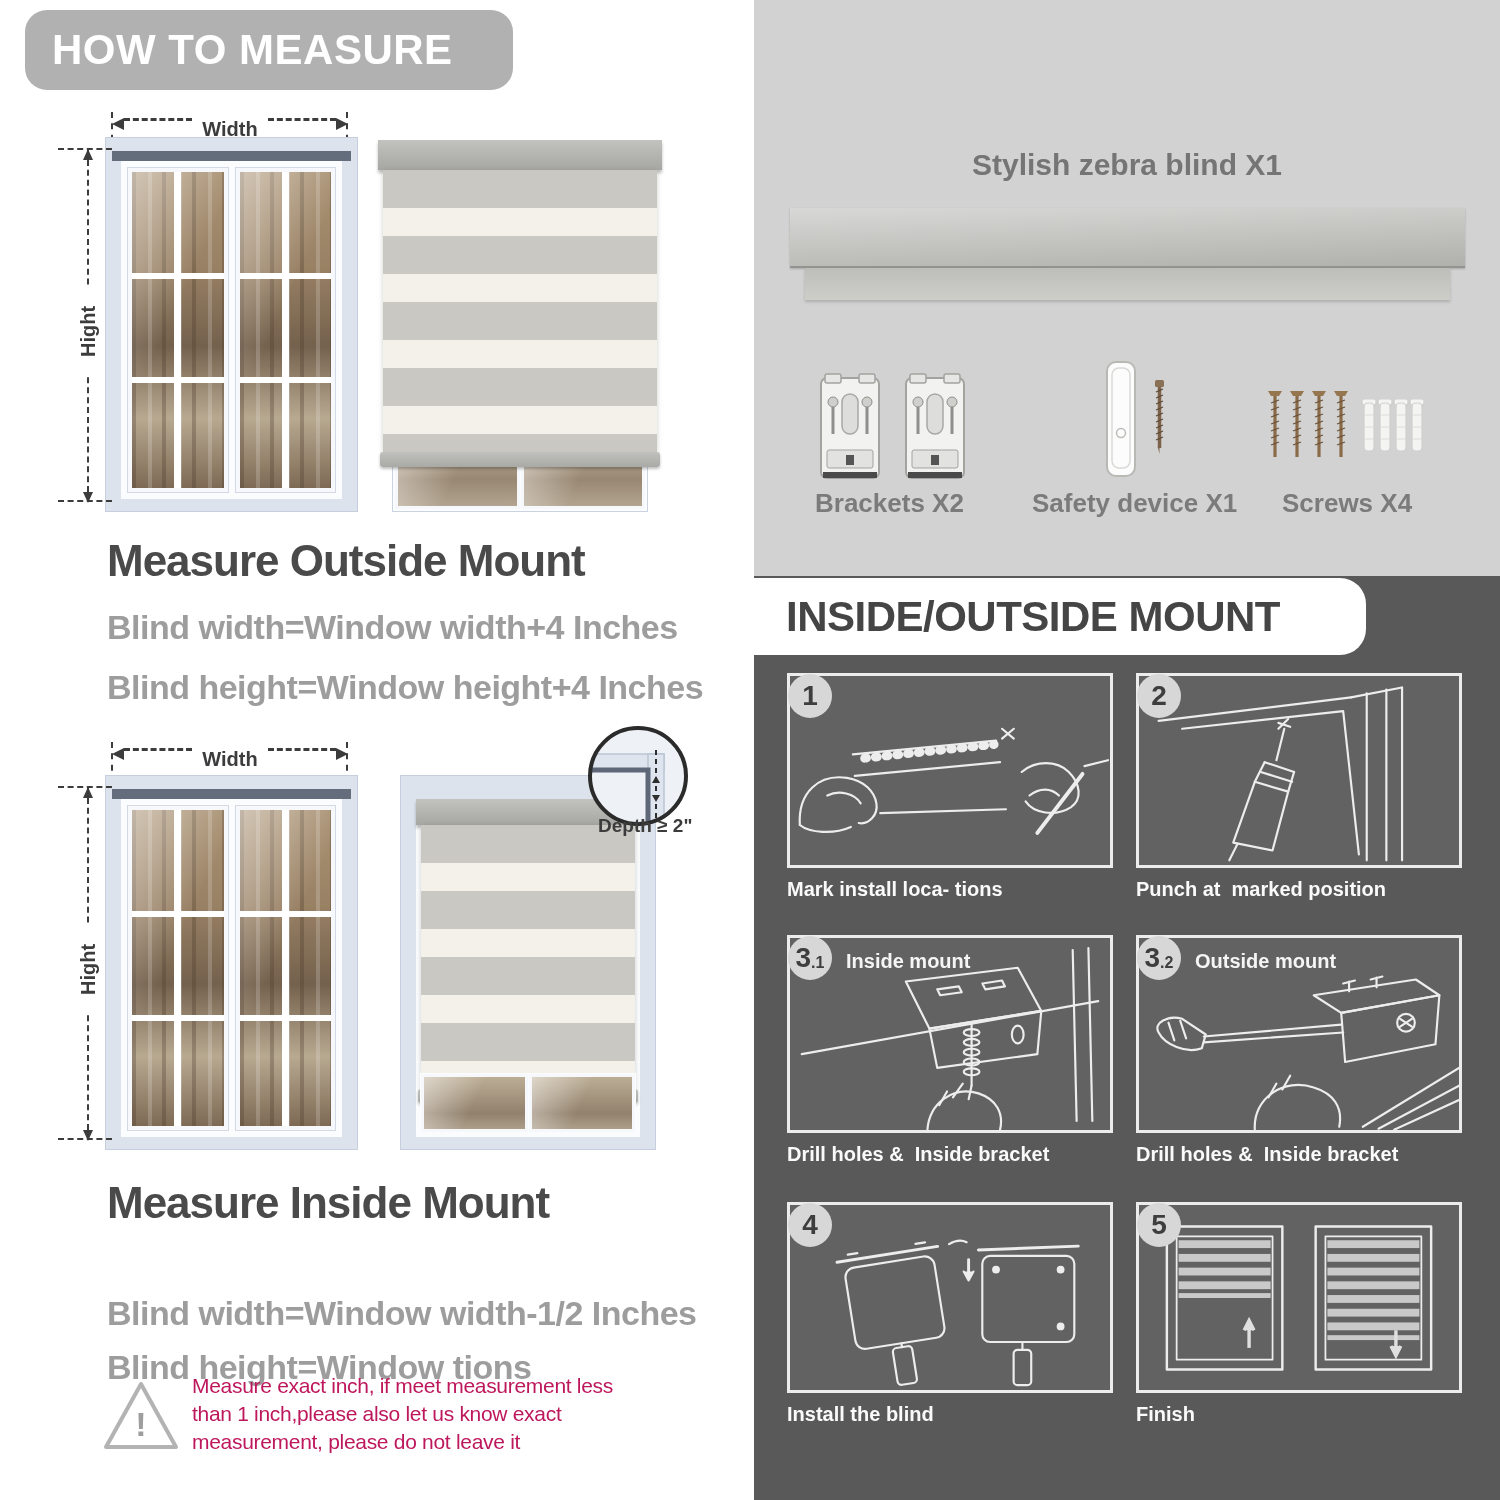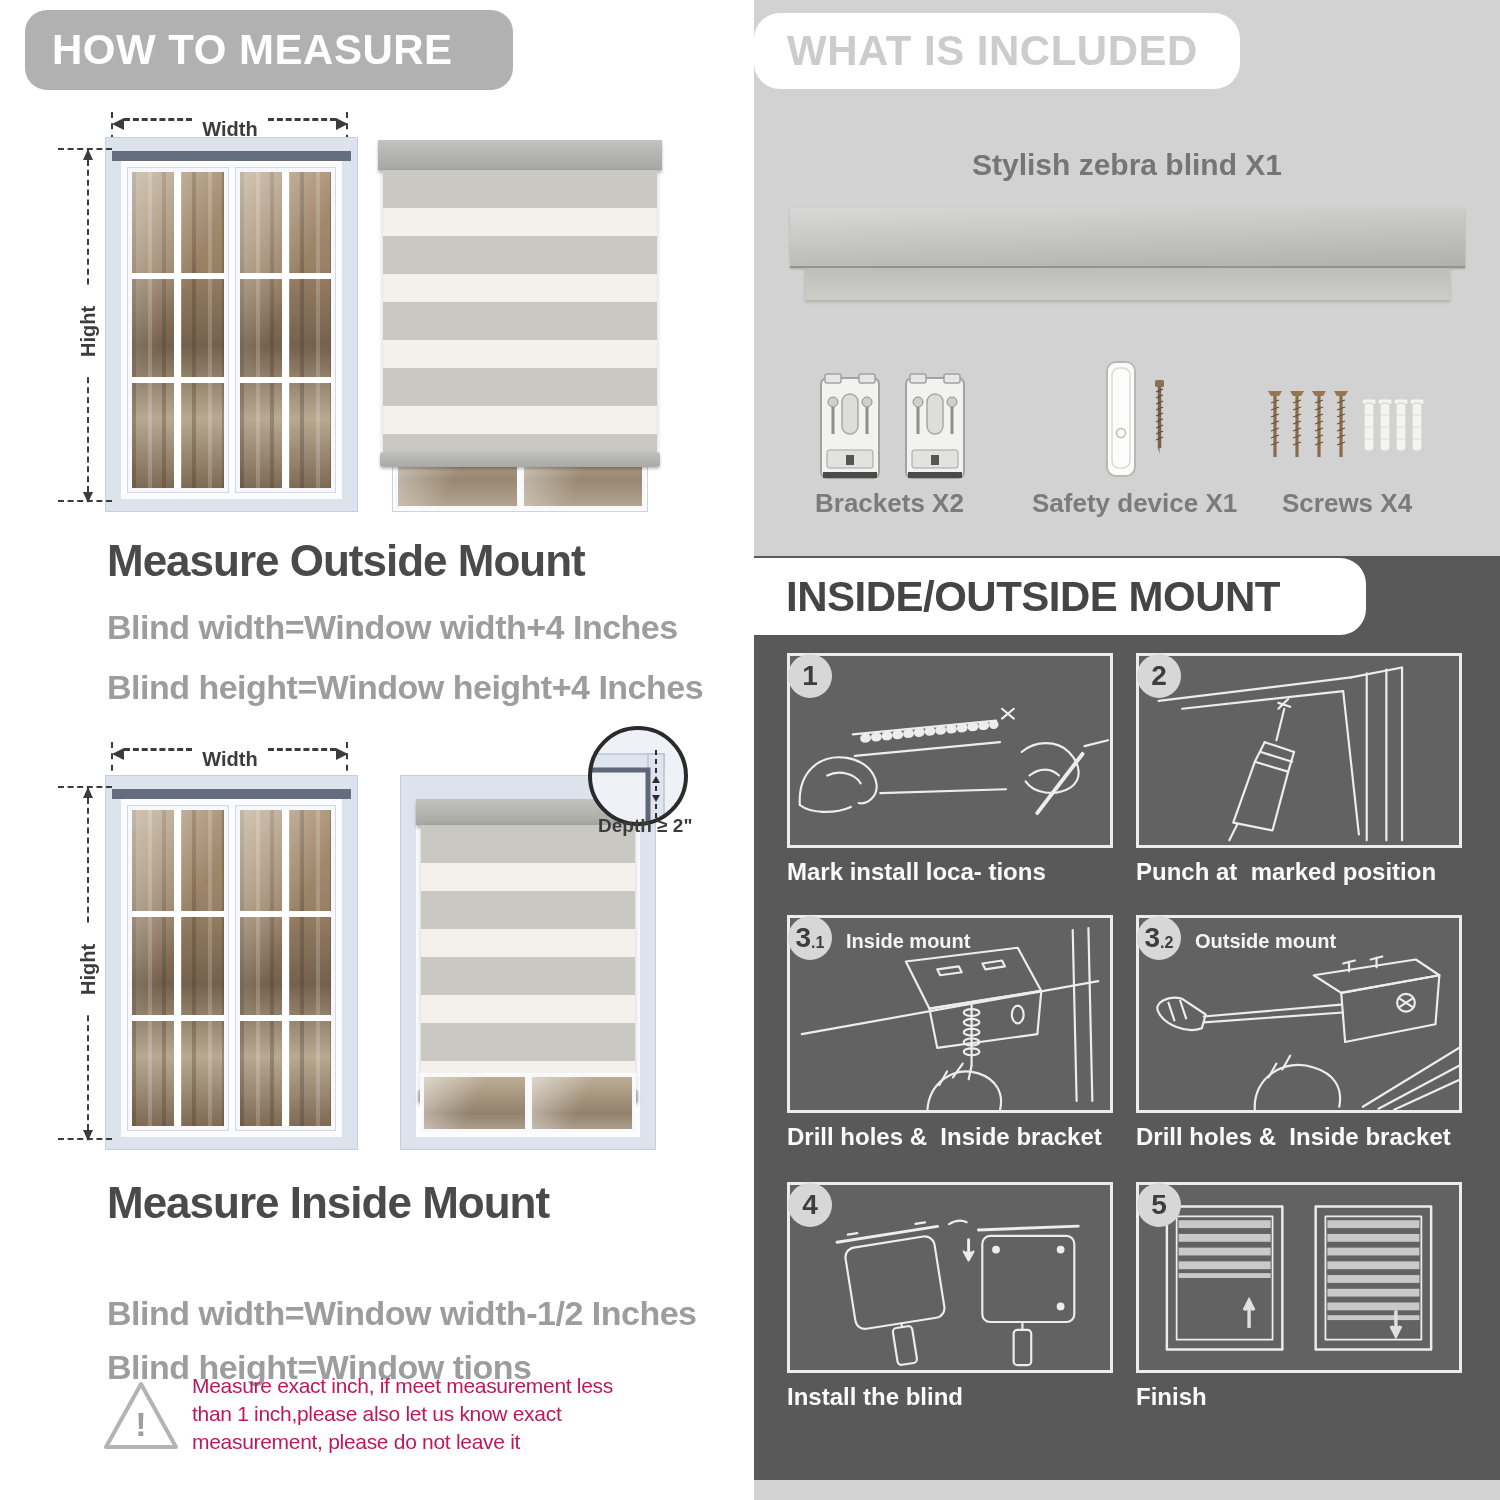--- a/index.html
+++ b/index.html
@@ -79,27 +79,27 @@
       display:flex;align-items:center;padding-left:33px;box-sizing:border-box;}
   .product-name{position:absolute;left:0;top:148px;width:100%;text-align:center;
       font-size:30px;font-weight:bold;color:#757575;}
   .cass-main{position:absolute;left:36px;top:208px;width:675px;height:58px;
       background:linear-gradient(178deg,#d8d8d6 0%,#c6c6c3 45%,#b0b0ac 100%);
       border-bottom:2px solid #93938f;box-shadow:0 1px 2px rgba(0,0,0,.2);}
   .cass-lip{position:absolute;left:51px;top:268px;width:645px;height:32px;
       background:linear-gradient(180deg,#bdbdb9,#cecec9);box-shadow:0 2px 3px rgba(0,0,0,.18);}
   .item-label{position:absolute;font-size:26px;font-weight:bold;color:#7b7b7b;}
 
-  .dark-section{position:absolute;left:0;top:556px;width:746px;height:924px;background:#595959;}
+  .dark-section{position:absolute;left:0;top:576px;width:746px;height:924px;background:#595959;}
   .mount-header{position:absolute;left:0;top:2px;width:612px;height:77px;background:#ffffff;
       border-radius:0 26px 26px 0;color:#454545;font-size:42px;font-weight:bold;letter-spacing:-.5px;
       display:flex;align-items:center;padding-left:32px;box-sizing:border-box;}
 
   .step-img{position:absolute;width:326px;background:#626262;border:3px solid #ececec;box-sizing:border-box;}
-  .step-cap{position:absolute;width:340px;color:#fafafa;font-size:24px;font-weight:bold;}
+  .step-cap{position:absolute;width:340px;color:#fafafa;font-size:20px;font-weight:bold;}
   .badge{position:absolute;left:-2px;top:-2px;width:44px;height:44px;background:#d7d7d7;border-radius:50%;
       display:flex;align-items:center;justify-content:center;color:#3e3e3e;font-weight:bold;font-size:28px;}
   .badge .sub{font-size:16px;margin-top:10px;}
   .step-title{position:absolute;left:56px;top:12px;color:#f5f5f5;font-size:20px;font-weight:bold;}
   .lineart{position:absolute;left:0;top:0;}
 
   
   .warn-tri{position:absolute;}
 </style>
 </head>
@@ -227,23 +227,20 @@
   <svg class="abs warn-tri" style="left:100px;top:1378px" width="82" height="76" viewBox="0 0 82 76">
     <path d="M41,6 L76,69 L6,69 Z" fill="none" stroke="#b3b3b3" stroke-width="4" stroke-linejoin="round"></path>
     <text x="41" y="58" text-anchor="middle" font-size="34" font-weight="bold" fill="#9e9e9e" font-family="Liberation Sans, sans-serif">!</text>
   </svg>
   <div class="abs warn-text" style="left:192px;top:1372px;width:470px">Measure exact inch, if meet measurement less
 than 1 inch,please also let us know exact
 measurement, please do not leave it</div>
 
   <div class="abs right-panel">
 
-    <div class="h-right-box">
-      <span>WHAT IS INCLUDED</span>
-    </div>
     <div class="product-name">Stylish zebra blind X1</div>
     <div class="cass-main"></div>
     <div class="cass-lip"></div>
 
     <svg class="abs" style="left:61px;top:372px" width="70" height="115" viewBox="0 0 70 115">
       <rect x="6" y="6" width="58" height="100" rx="6" fill="#f2f2f0" stroke="#a3a3a0" stroke-width="2"></rect>
       <rect x="10" y="2" width="16" height="9" rx="2" fill="#e6e6e4" stroke="#a3a3a0" stroke-width="1.5"></rect>
       <rect x="44" y="2" width="16" height="9" rx="2" fill="#e6e6e4" stroke="#a3a3a0" stroke-width="1.5"></rect>
       <rect x="27" y="22" width="16" height="40" rx="8" fill="#dddddb" stroke="#a8a8a5" stroke-width="1.5"></rect>
       <circle cx="18" cy="30" r="5" fill="#cfcfcc" stroke="#8f8f8c"></circle>

